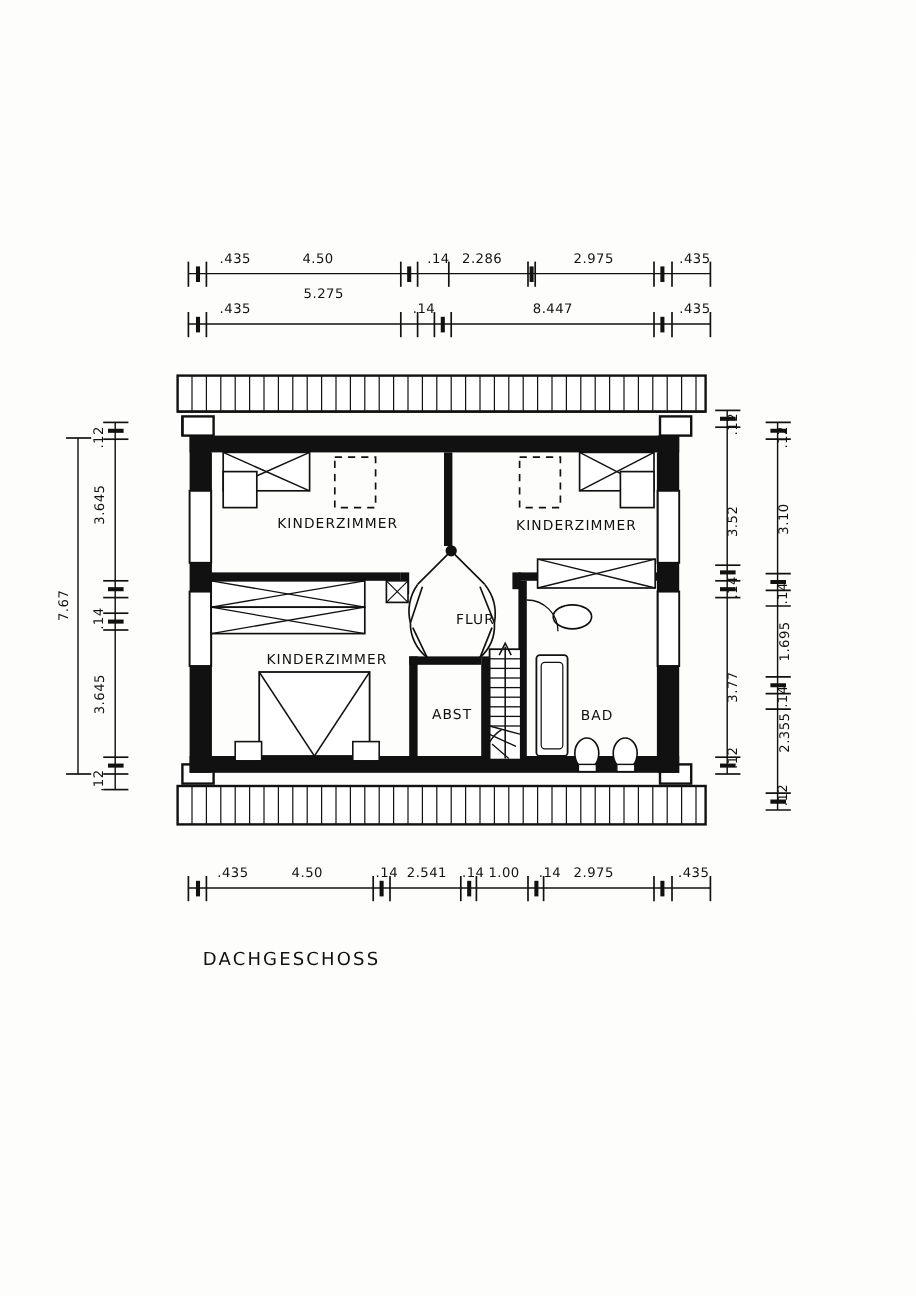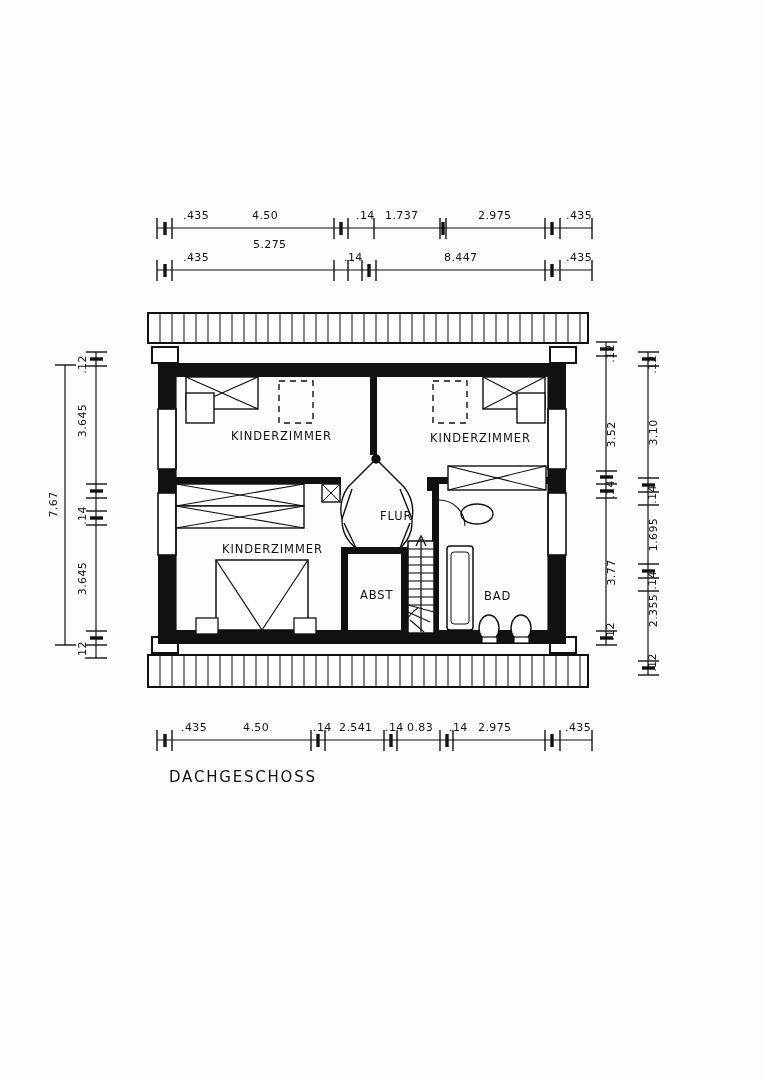--- a/index.html
+++ b/index.html
@@ -431,36 +431,36 @@
   <div class="room-label" style="left:231px;top:429px">KINDERZIMMER</div>
   <div class="room-label" style="left:430px;top:431px">KINDERZIMMER</div>
   <div class="room-label" style="left:380px;top:509px">FLUR</div>
   <div class="room-label" style="left:222px;top:542px">KINDERZIMMER</div>
   <div class="room-label" style="left:360px;top:588px">ABST</div>
   <div class="room-label" style="left:484px;top:589px">BAD</div>
 
   <div class="dim-label" style="left:183px;top:209px">.435</div>
   <div class="dim-label" style="left:252px;top:209px">4.50</div>
   <div class="dim-label" style="left:356px;top:209px">.14</div>
-  <div class="dim-label" style="left:385px;top:209px">1.737</div>
+  <div class="dim-label" style="left:385px;top:209px">2.286</div>
   <div class="dim-label" style="left:478px;top:209px">2.975</div>
   <div class="dim-label" style="left:566px;top:209px">.435</div>
 
   <div class="dim-label" style="left:183px;top:251px">.435</div>
   <div class="dim-label" style="left:253px;top:238px">5.275</div>
   <div class="dim-label" style="left:344px;top:251px">.14</div>
   <div class="dim-label" style="left:444px;top:251px">8.447</div>
   <div class="dim-label" style="left:566px;top:251px">.435</div>
 
   <div class="dim-label" style="left:181px;top:721px">.435</div>
   <div class="dim-label" style="left:243px;top:721px">4.50</div>
   <div class="dim-label" style="left:313px;top:721px">.14</div>
   <div class="dim-label" style="left:339px;top:721px">2.541</div>
   <div class="dim-label" style="left:385px;top:721px">.14</div>
-  <div class="dim-label" style="left:407px;top:721px">0.83</div>
+  <div class="dim-label" style="left:407px;top:721px">1.00</div>
   <div class="dim-label" style="left:449px;top:721px">.14</div>
   <div class="dim-label" style="left:478px;top:721px">2.975</div>
   <div class="dim-label" style="left:565px;top:721px">.435</div>
 
   <div class="dim-label vert" style="left:40px;top:498px;transform:rotate(-90deg)">7.67</div>
 
   <div class="dim-label vert" style="left:73px;top:358px;transform:rotate(-90deg)">.12</div>
   <div class="dim-label vert" style="left:66px;top:414px;transform:rotate(-90deg)">3.645</div>
   <div class="dim-label vert" style="left:73px;top:509px;transform:rotate(-90deg)">.14</div>
   <div class="dim-label vert" style="left:66px;top:572px;transform:rotate(-90deg)">3.645</div>
@@ -473,15 +473,15 @@
   <div class="dim-label vert" style="left:601px;top:625px;transform:rotate(-90deg)">.12</div>
   <div class="dim-label vert" style="left:643px;top:656px;transform:rotate(-90deg)">.12</div>
 
   <div class="dim-label vert" style="left:643px;top:358px;transform:rotate(-90deg)">.12</div>
   <div class="dim-label vert" style="left:640px;top:426px;transform:rotate(-90deg)">3.10</div>
   <div class="dim-label vert" style="left:643px;top:488px;transform:rotate(-90deg)">.14</div>
   <div class="dim-label vert" style="left:637px;top:528px;transform:rotate(-90deg)">1.695</div>
   <div class="dim-label vert" style="left:643px;top:574px;transform:rotate(-90deg)">.14</div>
   <div class="dim-label vert" style="left:637px;top:604px;transform:rotate(-90deg)">2.355</div>
 
-  <div class="title-label" style="left:169px;top:768px">DACHGESCHOSS</div>
+  <div class="title-label" style="left:169px;top:790px">DACHGESCHOSS</div>
 
 </div>
 
 </body></html>

